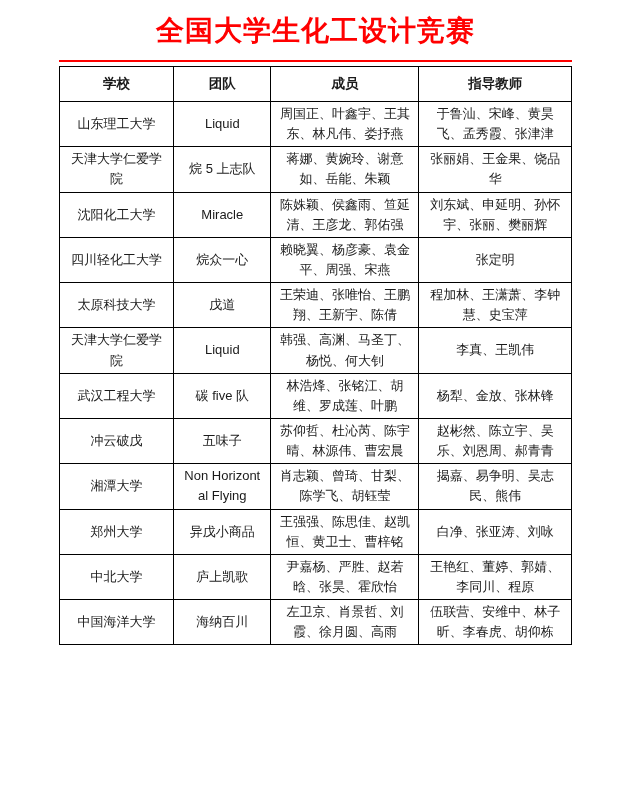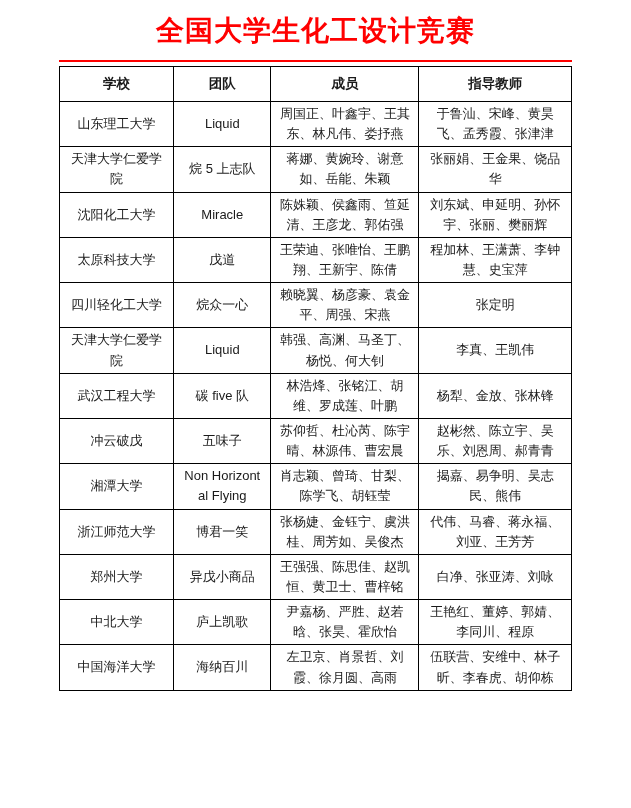--- a/index.html
+++ b/index.html
@@ -95,30 +95,30 @@
           <td>蒋娜、黄婉玲、谢意如、岳能、朱颖</td>
           <td>张丽娟、王金果、饶品华</td>
         </tr>
         <tr>
           <td>沈阳化工大学</td>
           <td>Miracle</td>
           <td>陈姝颖、侯鑫雨、笪延清、王彦龙、郭佑强</td>
           <td>刘东斌、申延明、孙怀宇、张丽、樊丽辉</td>
         </tr>
         <tr>
+          <td>四川轻化工大学</td>
+          <td>烷众一心</td>
+          <td>赖晓翼、杨彦豪、袁金平、周强、宋燕</td>
+          <td>张定明</td>
+        </tr>
+        <tr>
           <td>太原科技大学</td>
           <td>戊道</td>
           <td>王荣迪、张唯怡、王鹏翔、王新宇、陈倩</td>
           <td>程加林、王潇萧、李钟慧、史宝萍</td>
-        </tr>
-        <tr>
-          <td>四川轻化工大学</td>
-          <td>烷众一心</td>
-          <td>赖晓翼、杨彦豪、袁金平、周强、宋燕</td>
-          <td>张定明</td>
         </tr>
         <tr>
           <td>天津大学仁爱学院</td>
           <td>Liquid</td>
           <td>韩强、高渊、马圣丁、杨悦、何大钊</td>
           <td>李真、王凯伟</td>
         </tr>
         <tr>
           <td>武汉工程大学</td>
           <td>碳 five 队</td>
@@ -131,26 +131,20 @@
           <td>苏仰哲、杜沁芮、陈宇晴、林源伟、曹宏晨</td>
           <td>赵彬然、陈立宇、吴乐、刘恩周、郝青青</td>
         </tr>
         <tr>
           <td>湘潭大学</td>
           <td>Non Horizontal Flying</td>
           <td>肖志颖、曾琦、甘梨、陈学飞、胡钰莹</td>
           <td>揭嘉、易争明、吴志民、熊伟</td>
         </tr>
         <tr>
-          <td>浙江师范大学</td>
-          <td>博君一笑</td>
-          <td>张杨婕、金钰宁、虞洪桂、周芳如、吴俊杰</td>
-          <td>代伟、马睿、蒋永福、刘亚、王芳芳</td>
-        </tr>
-        <tr>
           <td>郑州大学</td>
           <td>异戊小商品</td>
           <td>王强强、陈思佳、赵凯恒、黄卫士、曹梓铭</td>
           <td>白净、张亚涛、刘咏</td>
         </tr>
         <tr>
           <td>中北大学</td>
           <td>庐上凯歌</td>
           <td>尹嘉杨、严胜、赵若晗、张昊、霍欣怡</td>
           <td>王艳红、董婷、郭婧、李同川、程原</td>

